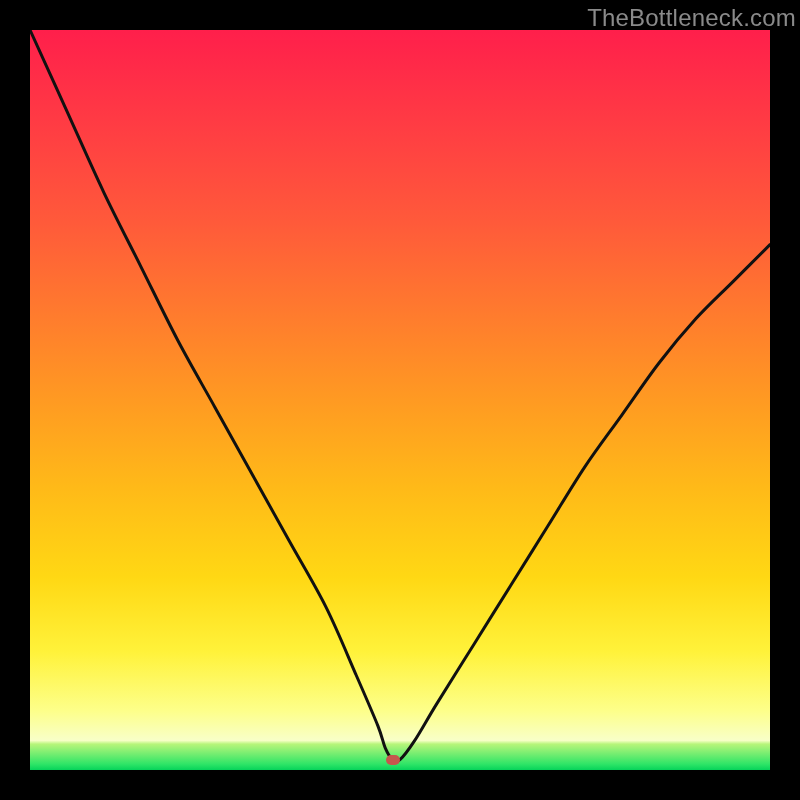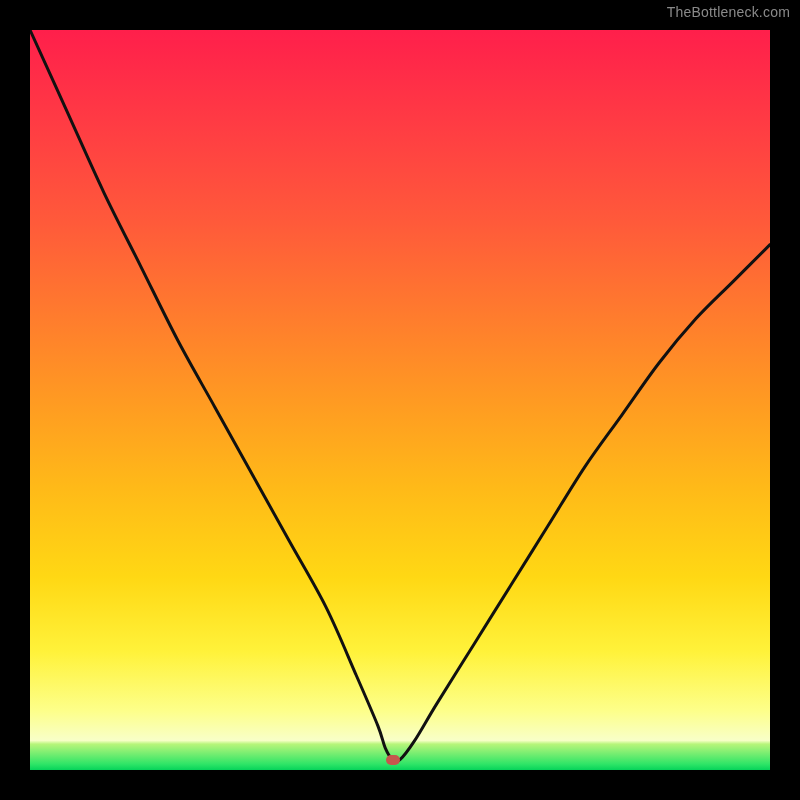--- a/index.html
+++ b/index.html
@@ -62,23 +62,23 @@
   .marker {
     position: absolute;
     width: 14px;
     height: 10px;
     background: #c5564d;
     border-radius: 5px;
   }
   .watermark {
     position: absolute;
     top: 4px;
-    right: 10px;
+    right: 4px;
     color: #8a8a8a;
-    font-size: 14px;
+    font-size: 24px;
     letter-spacing: 0.2px;
     user-select: none;
   }
 </style>
 </head>
 <body>
 
 <div class="stage">
   <div class="plot-area">
     <div class="gradient-bg"></div>

